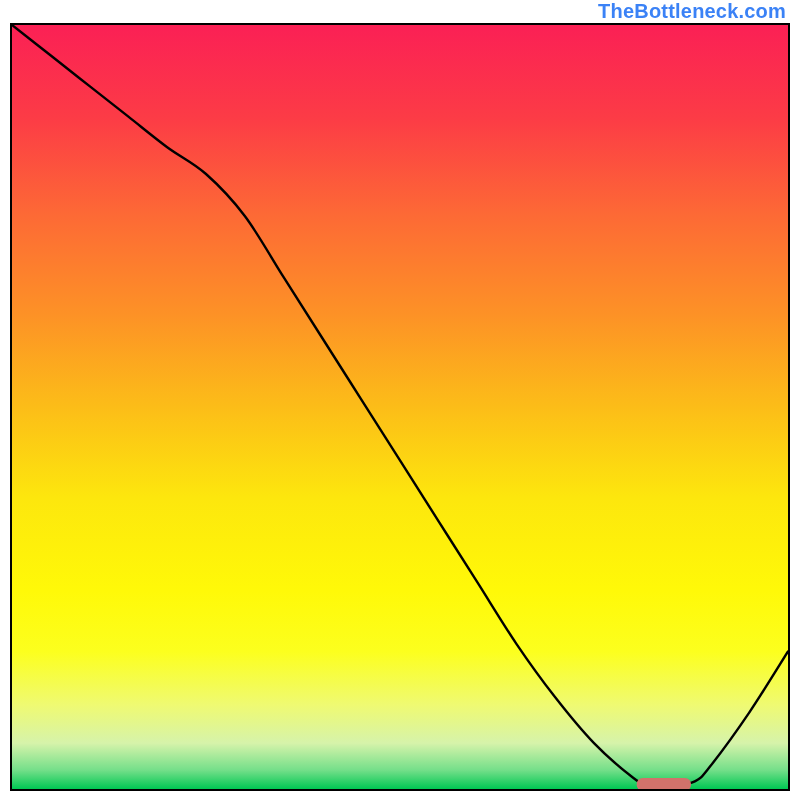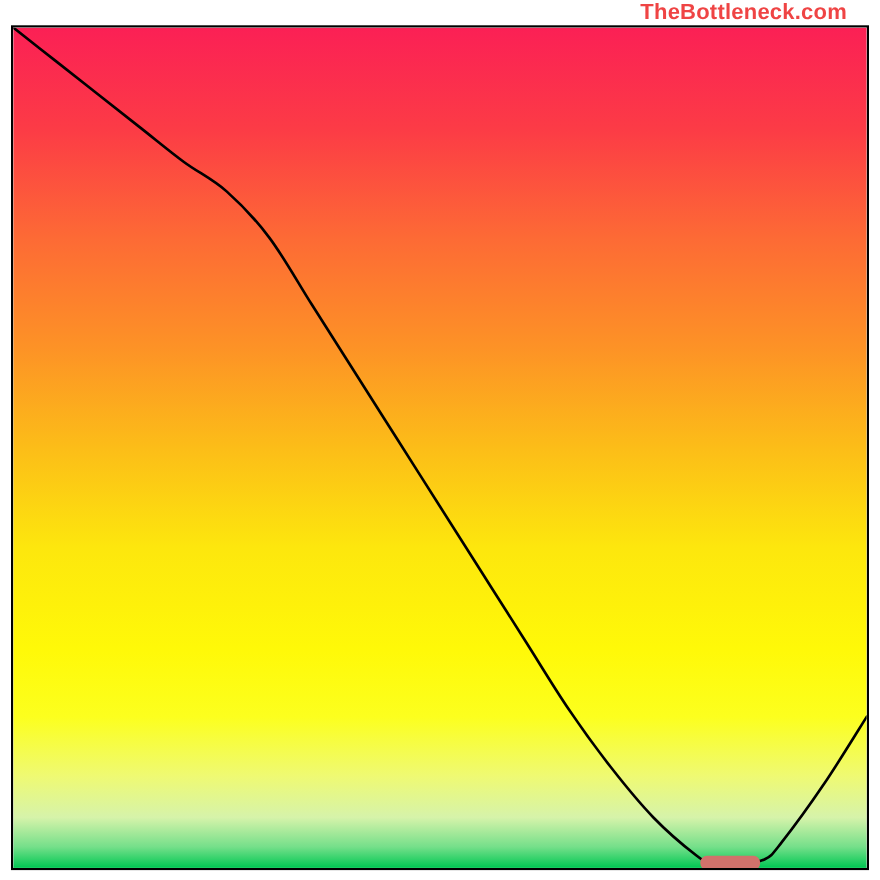--- a/index.html
+++ b/index.html
@@ -16,25 +16,25 @@
     left: 10px;
     top: 23px;
     width: 780px;
     height: 768px;
     box-sizing: border-box;
     border: 2px solid #000000;
     overflow: hidden;
   }
   .watermark {
     position: absolute;
-    right: 30px;
+    right: 14px;
     top: 0px;
     font-size: 20px;
     font-weight: bold;
-    color: #ef4444;
+    color: #3b82f6;
     letter-spacing: 0.2px;
   }
   svg {
     display: block;
     width: 100%;
     height: 100%;
   }
 </style>
 </head>
 <body>

